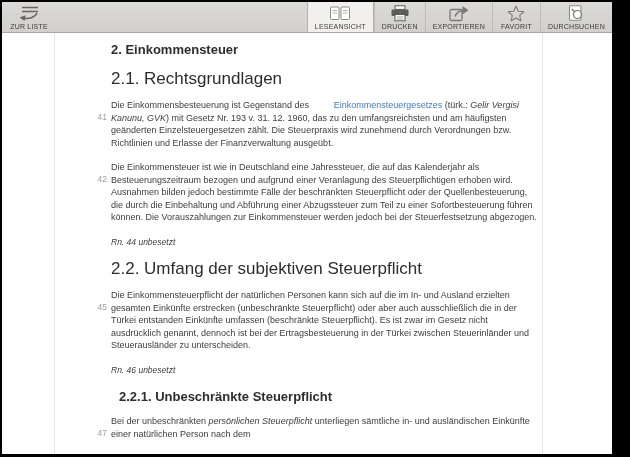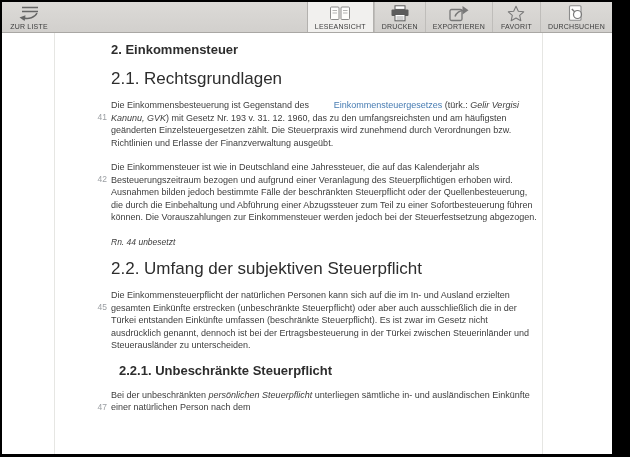--- a/index.html
+++ b/index.html
@@ -156,20 +156,21 @@
 
         <div class="note">Rn. 44 unbesetzt</div>
 
         <h2 class="gap-top">2.2. Umfang der subjektiven Steuerpflicht</h2>
 
         <div class="para">
           <span class="pnum">45</span>
           <span>Die Einkommensteuerpflicht der natürlichen Personen kann sich auf die im In- und Ausland erzielten gesamten Einkünfte erstrecken (unbeschränkte Steuerpflicht) oder aber auch ausschließlich die in der Türkei entstanden Einkünfte umfassen (beschränkte Steuerpflicht). Es ist zwar im Gesetz nicht ausdrücklich genannt, dennoch ist bei der Ertragsbesteuerung in der Türkei zwischen Steuerinländer und Steuerausländer zu unterscheiden.</span>
         </div>
 
+        <div class="note">Rn. 46 unbesetzt</div>
 
         <h3>2.2.1. Unbeschränkte Steuerpflicht</h3>
 
         <div class="para">
           <span class="pnum">47</span>
           <span><span>Bei der unbeschränkten </span><em>persönlichen Steuerpflicht</em><span> unterliegen sämtliche in- und ausländischen Einkünfte einer natürlichen Person nach dem </span></span>
         </div>
 
       </div>
     </div>

